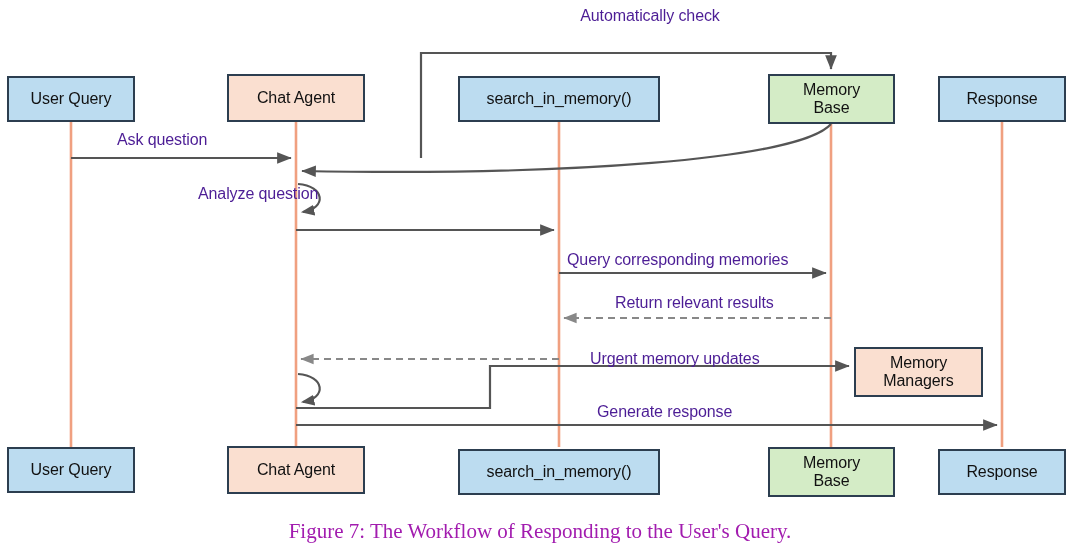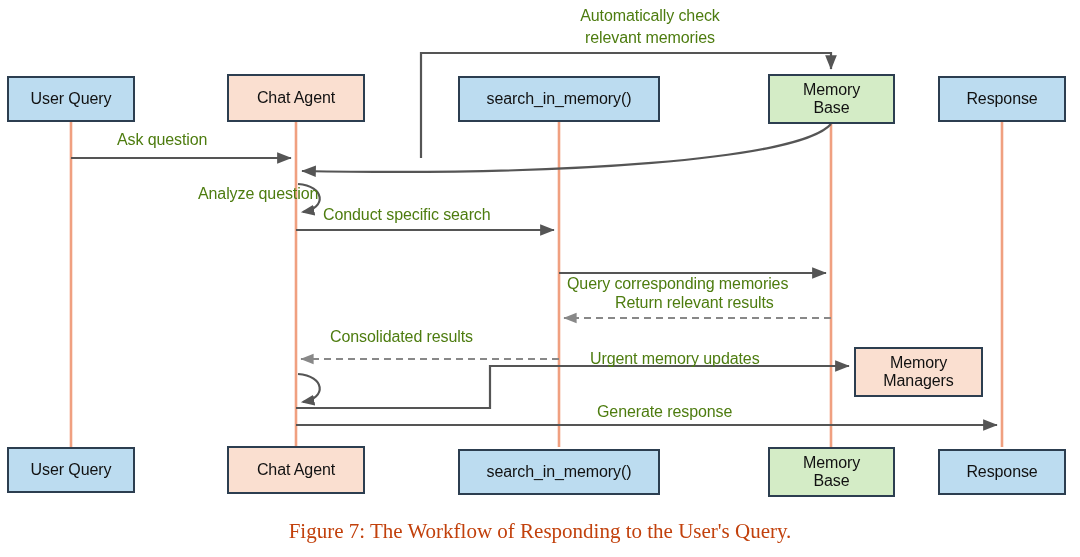--- a/index.html
+++ b/index.html
@@ -36,39 +36,39 @@
     font-size: 16px;
     color: #111111;
     line-height: 1.12;
     letter-spacing: -0.1px;
     z-index: 3;
   }
   .edge-label {
     position: absolute;
     font-family: "Liberation Sans", sans-serif;
     font-size: 16px;
-    color: #4d7c0f;
+    color: #4c1d95;
     white-space: nowrap;
     z-index: 4;
     letter-spacing: -0.1px;
   }
   .edge-label.centered {
     text-align: center;
     white-space: normal;
     line-height: 1.35;
   }
   #caption {
     position: absolute;
     left: 0;
     top: 519px;
     width: 1080px;
     text-align: center;
     font-family: "Liberation Serif", serif;
     font-size: 21px;
-    color: #c2410c;
+    color: #a21caf;
   }
 </style>
 </head>
 <body>
 
 <div id="figure-root">
 
   <svg id="diagram-svg" viewBox="0 0 1080 557" xmlns="http://www.w3.org/2000/svg">
     <defs>
       <marker id="arrowSolid" viewBox="0 0 10 10" refX="9" refY="5" markerWidth="7" markerHeight="7" orient="auto-start-reverse">
@@ -158,34 +158,31 @@
     <span>Memory</span>
     <span>Base</span>
   </div>
 
   <div class="node-box" style="left:938px; top:449px; width:128px; height:46px; background:#bcdcf0;">
     <span>Response</span>
   </div>
 
   <div class="edge-label centered" style="left:505px; top:5px; width:290px;">
     <div>Automatically check</div>
-    <div>relevant memories</div>
   </div>
 
   <div class="edge-label" style="left:117px; top:131px;">Ask question</div>
 
   <div class="edge-label" style="left:198px; top:185px;">Analyze question</div>
 
-  <div class="edge-label" style="left:323px; top:206px;">Conduct specific search</div>
 
-  <div class="edge-label" style="left:567px; top:251px;margin-top:24px;">Query corresponding memories</div>
+  <div class="edge-label" style="left:567px; top:251px;">Query corresponding memories</div>
 
   <div class="edge-label" style="left:600px; top:294px;margin-left:15px;">Return relevant results</div>
 
-  <div class="edge-label" style="left:330px; top:328px;">Consolidated results</div>
 
 
   <div class="edge-label" style="left:590px; top:350px;">Urgent memory updates</div>
 
   <div class="edge-label" style="left:597px; top:403px;">Generate response</div>
 
   <div id="caption">Figure 7: The Workflow of Responding to the User's Query.</div>
 
 </div>
 

